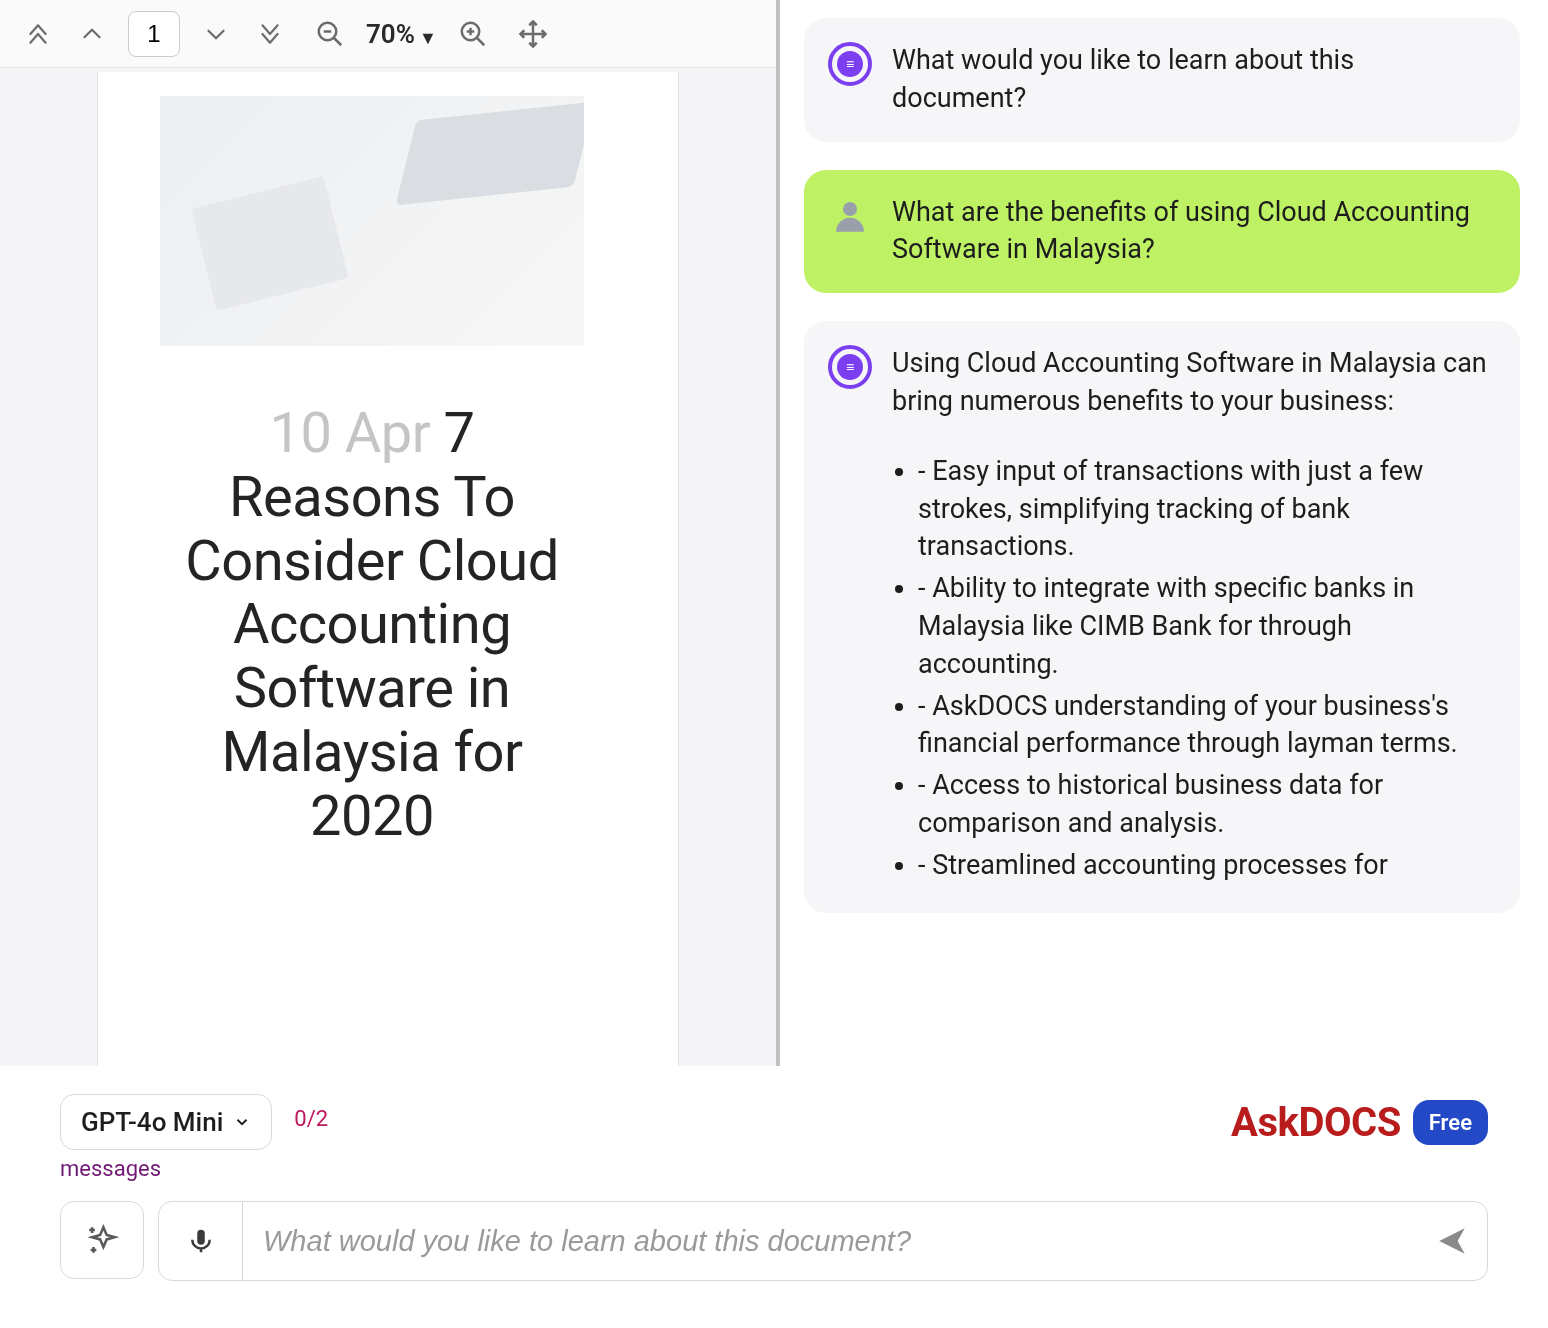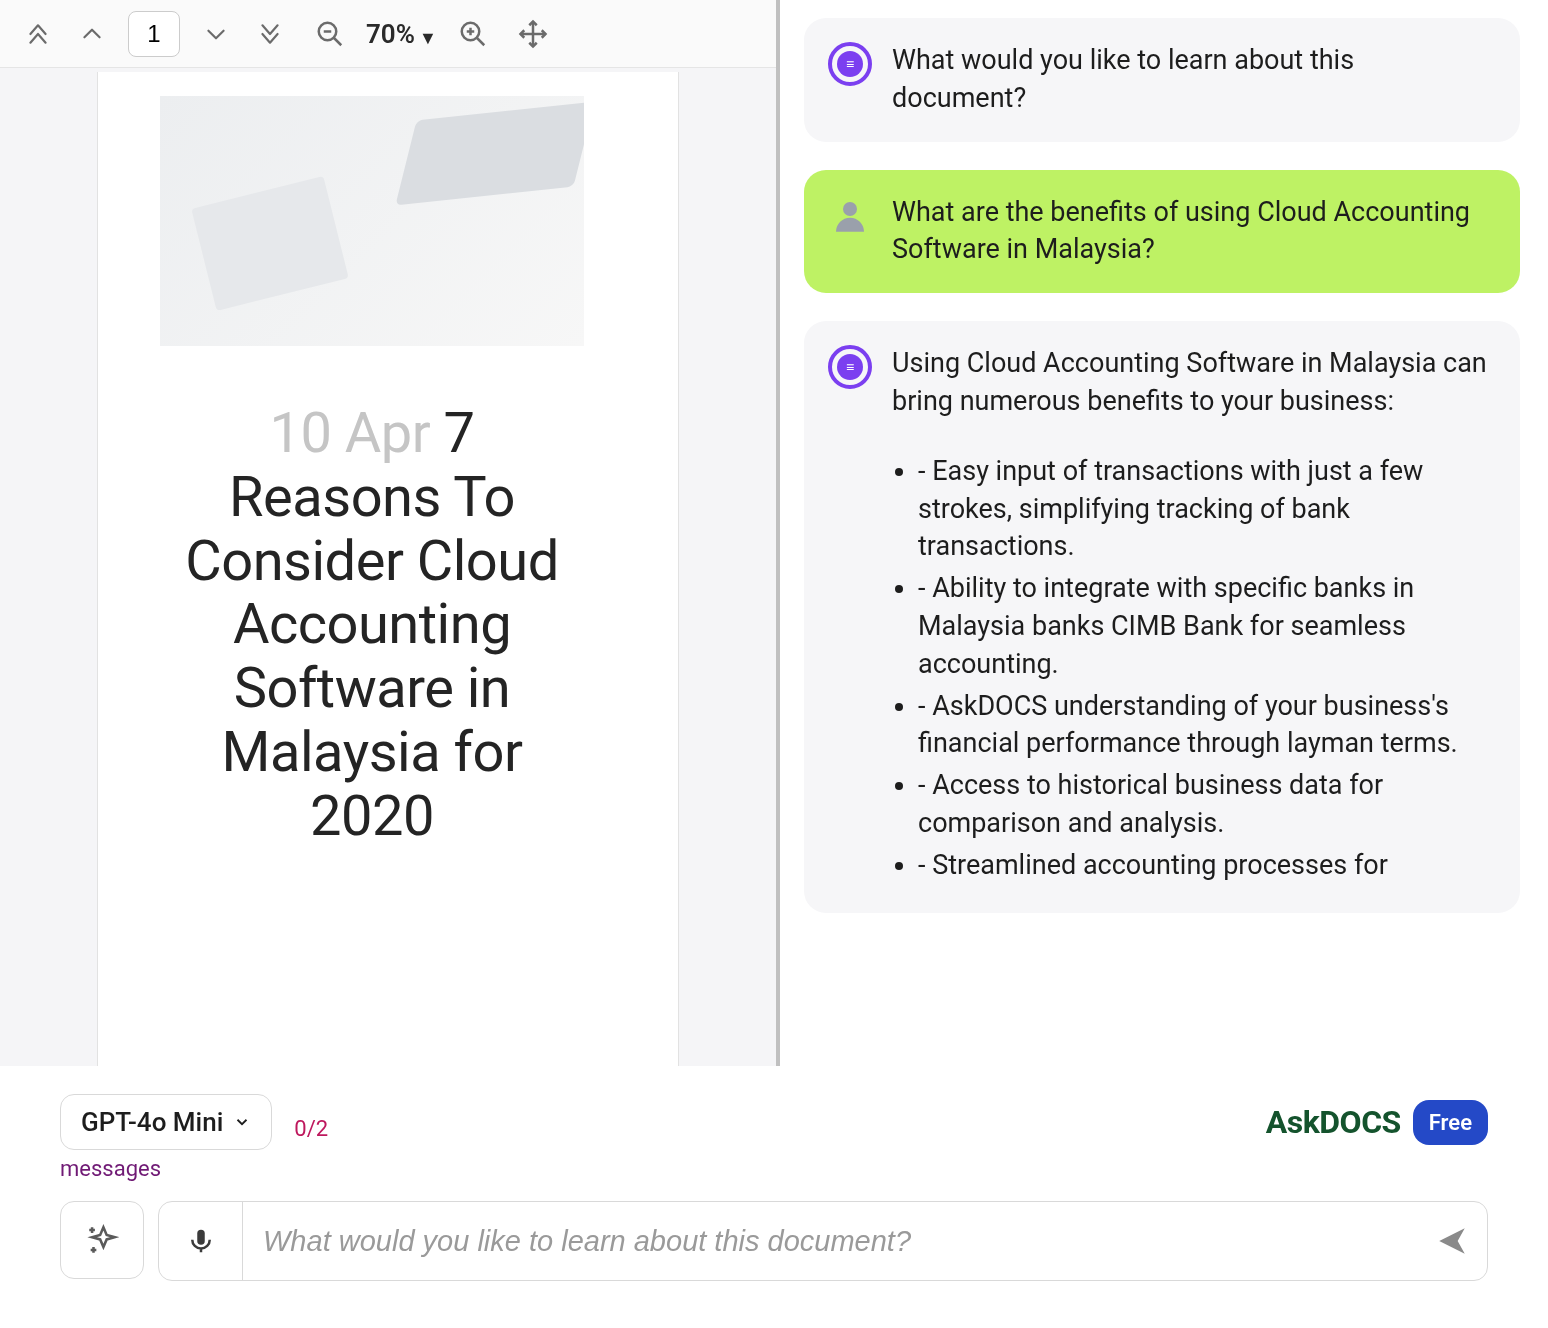--- a/index.html
+++ b/index.html
@@ -24,25 +24,25 @@
 .msg.bot { background: #f6f6f8; }
 .msg.user { background: #bef264; }
 .msg-avatar { width: 44px; height: 44px; flex-shrink:0; display:flex; align-items:center; justify-content:center; }
 .bot-badge { width:44px; height:44px; border-radius:50%; border:4px solid #7b3ff0; display:flex; align-items:center; justify-content:center; }
 .bot-badge-inner { width:26px; height:26px; border-radius:50%; background:#7b3ff0; display:flex; align-items:center; justify-content:center; font-size:14px; color:#fff; font-weight:700; }
 .user-avatar { color:#9aa0ab; }
 .msg-text { font-size: 27px; line-height: 1.4; color: #1d1d1d; }
 .msg-text ul { list-style: disc; padding-left: 26px; margin-top: 32px; }
 .msg-text li { margin-bottom: 4px; }
 .bottom-bar { flex: 1; padding: 28px 60px 0 60px; display:flex; flex-direction:column; }
-.bottom-row1 { display:flex; align-items:center; gap:22px; }
+.bottom-row1 { display:flex; gap:22px; }
 .model-select { border:1px solid #d9d9d9; border-radius:14px; padding:12px 20px; font-size:26px; font-weight:500; color:#1d1d1d; display:flex; align-items:center; gap:10px; cursor:pointer; background:#fff; }
 .msg-count { font-size:22px; color:#be185d;margin-top:12px; }
 .brand { margin-left:auto; display:flex; align-items:center; gap:12px; }
-.brand-name { font-size:32px; font-weight:700; color:#14532d; letter-spacing:-0.5px; }
+.brand-name { font-size:40px; font-weight:700; color:#b91c1c; letter-spacing:-0.5px; }
 .free-badge { background:#2449c7; color:#fff; font-size:22px; font-weight:600; padding:10px 16px; border-radius:16px; }
 .messages-label { font-size:22px; color:#701a75; margin-top:6px; }
 .input-row { display:flex; gap:14px; margin-top:20px; }
 .aux-btn { width:84px; height:78px; border:1px solid #d9d9d9; border-radius:14px; background:#fff; display:flex; align-items:center; justify-content:center; cursor:pointer; }
 .aux-btn svg { stroke:#5a5a5a; }
 .chat-input-wrap { flex:1; display:flex; align-items:center; border:1px solid #d9d9d9; border-radius:14px; background:#fff; }
 .mic-cell { width:84px; height:78px; border-right:1px solid #d9d9d9; display:flex; align-items:center; justify-content:center; cursor:pointer; }
 .chat-input { flex:1; border:none; outline:none; font-size:29px; color:#1d1d1d; padding:0 20px; height:78px; background:transparent; font-style:italic; }
 .chat-input::placeholder { color:#9a9a9a; font-style:italic; }
 .send-btn { width:70px; height:78px; display:flex; align-items:center; justify-content:center; cursor:pointer; color:#8a8a8a; }
@@ -139,21 +139,21 @@
     <div class="msg bot">
       <div class="msg-avatar">
         <div class="bot-badge">
             <div class="bot-badge-inner">≡</div>
           </div>
       </div>
       <div class="msg-text">
         <div>Using Cloud Accounting Software in Malaysia can bring numerous benefits to your business:</div>
         <ul>
           <li>- Easy input of transactions with just a few strokes, simplifying tracking of bank transactions.</li>
-          <li>- Ability to integrate with specific banks in Malaysia banks CIMB Bank for seamless accounting.</li>
+          <li>- Ability to integrate with specific banks in Malaysia like CIMB Bank for through accounting.</li>
           <li>- AskDOCS understanding of your business's financial performance through layman terms.</li>
           <li>- Access to historical business data for comparison and analysis.</li>
           <li>- Streamlined accounting processes for</li>
         </ul>
       </div>
     </div>
   </div>
 </div>
 
 <div class="bottom-bar">

